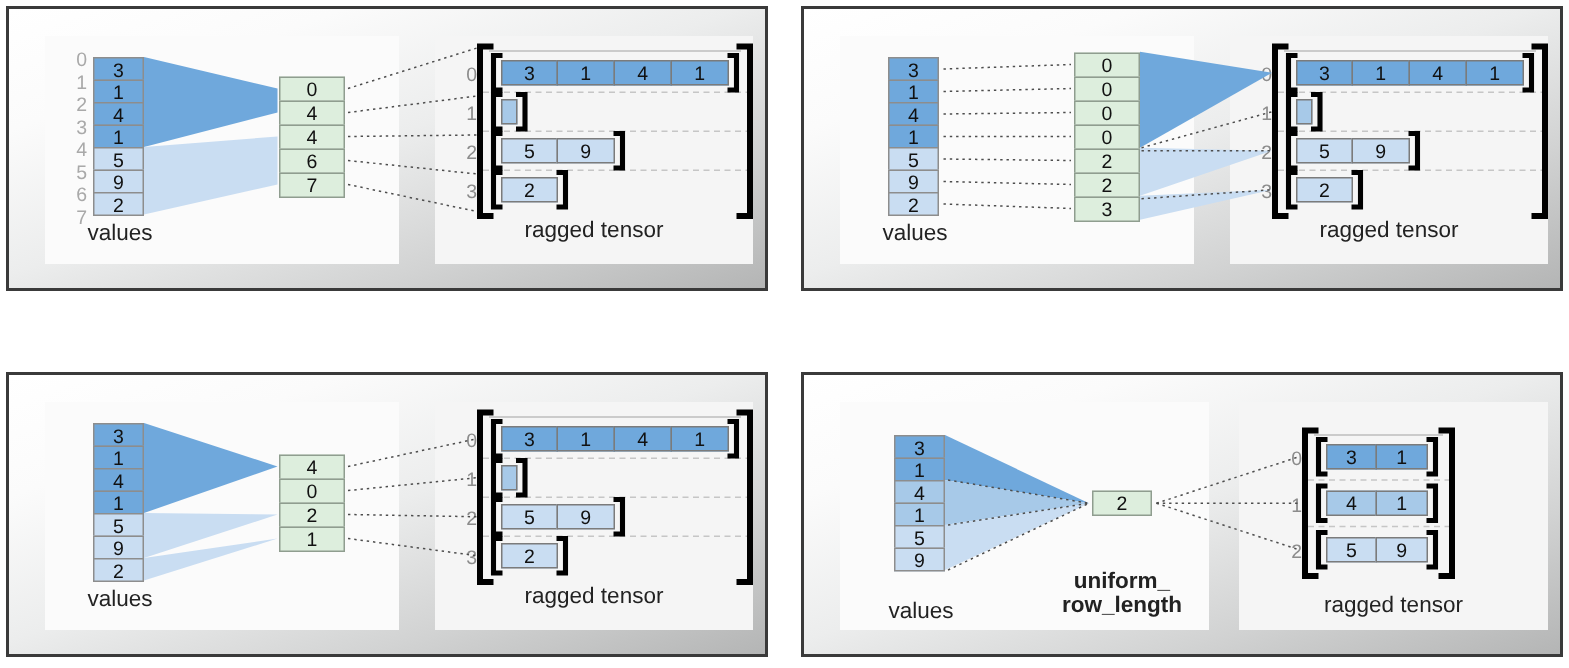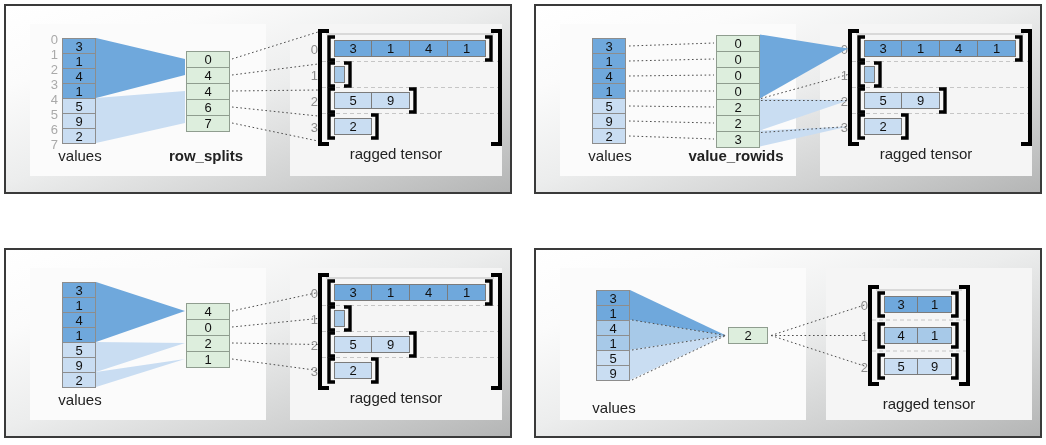--- a/index.html
+++ b/index.html
@@ -125,21 +125,20 @@
         <div class="idx" style="left: 14px; top: 99px;">6</div>
         <div class="idx" style="left: 14px; top: 114px;">7</div>
         <div class="vcol" style="left: 156px; top: 26.5px; width: 44px;">
           <div class="gcell" style="width: 44px; height: 17px;">0</div>
           <div class="gcell" style="width: 44px; height: 17px;">4</div>
           <div class="gcell" style="width: 44px; height: 17px;">4</div>
           <div class="gcell" style="width: 44px; height: 17px;">6</div>
           <div class="gcell" style="width: 44px; height: 17px;">7</div>
         </div>
         <div class="caption" style="left: 4px; top: 124px; width: 92px;">values</div>
-        <div class="caption bold" style="left: 110px; top: 124px; width: 132px;">row_splits</div>
       </div>
       <div class="card" style="left: 284px; top: 18px; width: 212px; height: 152px;">
         <svg class="overlay" width="212" height="152">
           <path d="M32 37.5 H 208" fill="none" stroke="#c6c6c6" stroke-width="1" stroke-dasharray="4 3"></path>
           <path d="M32 63.5 H 208" fill="none" stroke="#c6c6c6" stroke-width="1" stroke-dasharray="4 3"></path>
           <path d="M32 89.5 H 208" fill="none" stroke="#c6c6c6" stroke-width="1" stroke-dasharray="4 3"></path>
           <path d="M36 10 H 204" fill="none" stroke="#bdbdbd" stroke-width="1"></path>
           <path d="M39 7 H 30 V 120 H 39" fill="none" stroke="#000000" stroke-width="4"></path>
           <path d="M201 7 H 210 V 120 H 201" fill="none" stroke="#000000" stroke-width="4"></path>
           <path d="M45 13 H 39 V 36 H 45" fill="none" stroke="#000000" stroke-width="3.4"></path>
@@ -189,21 +188,20 @@
         <div class="vcol" style="left: 156px; top: 10.5px; width: 44px;">
           <div class="gcell" style="width: 44px; height: 17px;">0</div>
           <div class="gcell" style="width: 44px; height: 17px;">0</div>
           <div class="gcell" style="width: 44px; height: 17px;">0</div>
           <div class="gcell" style="width: 44px; height: 17px;">0</div>
           <div class="gcell" style="width: 44px; height: 17px;">2</div>
           <div class="gcell" style="width: 44px; height: 17px;">2</div>
           <div class="gcell" style="width: 44px; height: 17px;">3</div>
         </div>
         <div class="caption" style="left: 4px; top: 124px; width: 92px;">values</div>
-        <div class="caption bold" style="left: 110px; top: 124px; width: 132px;">value_rowids</div>
       </div>
       <div class="card" style="left: 284px; top: 18px; width: 212px; height: 152px;">
         <svg class="overlay" width="212" height="152">
           <path d="M32 37.5 H 208" fill="none" stroke="#c6c6c6" stroke-width="1" stroke-dasharray="4 3"></path>
           <path d="M32 63.5 H 208" fill="none" stroke="#c6c6c6" stroke-width="1" stroke-dasharray="4 3"></path>
           <path d="M32 89.5 H 208" fill="none" stroke="#c6c6c6" stroke-width="1" stroke-dasharray="4 3"></path>
           <path d="M36 10 H 204" fill="none" stroke="#bdbdbd" stroke-width="1"></path>
           <path d="M39 7 H 30 V 120 H 39" fill="none" stroke="#000000" stroke-width="4"></path>
           <path d="M201 7 H 210 V 120 H 201" fill="none" stroke="#000000" stroke-width="4"></path>
           <path d="M45 13 H 39 V 36 H 45" fill="none" stroke="#000000" stroke-width="3.4"></path>
@@ -310,20 +308,22 @@
         <div class="vcol" style="left: 36px; top: 22px; width: 34px;">
           <div class="vcell" style="width: 34px; height: 16px; background: rgb(111, 168, 220);">3</div>
           <div class="vcell" style="width: 34px; height: 16px; background: rgb(111, 168, 220);">1</div>
           <div class="vcell" style="width: 34px; height: 16px; background: rgb(167, 201, 232);">4</div>
           <div class="vcell" style="width: 34px; height: 16px; background: rgb(167, 201, 232);">1</div>
           <div class="vcell" style="width: 34px; height: 16px; background: rgb(201, 221, 242);">5</div>
           <div class="vcell" style="width: 34px; height: 16px; background: rgb(201, 221, 242);">9</div>
         </div>
         <div class="gbox" style="left: 168px; top: 59px; width: 40px; height: 17px;">2</div>
         <div class="caption" style="left: 8px; top: 132px; width: 92px;">values</div>
+        <div class="caption bold" style="left: 122px; top: 112px; width: 132px;">uniform_
+row_length</div>
       </div>
       <div class="card" style="left: 290px; top: 18px; width: 206px; height: 152px;">
         <svg class="overlay" width="206" height="152">
           <path d="M46 52 H 140" fill="none" stroke="#c6c6c6" stroke-width="1" stroke-dasharray="4 3"></path>
           <path d="M46 83 H 140" fill="none" stroke="#c6c6c6" stroke-width="1" stroke-dasharray="4 3"></path>
           <path d="M50 22 H 136" fill="none" stroke="#bdbdbd" stroke-width="1"></path>
           <path d="M53 19 H 44 V 116 H 53" fill="none" stroke="#000000" stroke-width="4"></path>
           <path d="M133 19 H 142 V 116 H 133" fill="none" stroke="#000000" stroke-width="4"></path>
           <path d="M59 25 H 53 V 48 H 59" fill="none" stroke="#000000" stroke-width="3.4"></path>
           <path d="M125 25 H 131 V 48 H 125" fill="none" stroke="#000000" stroke-width="3.4"></path>

